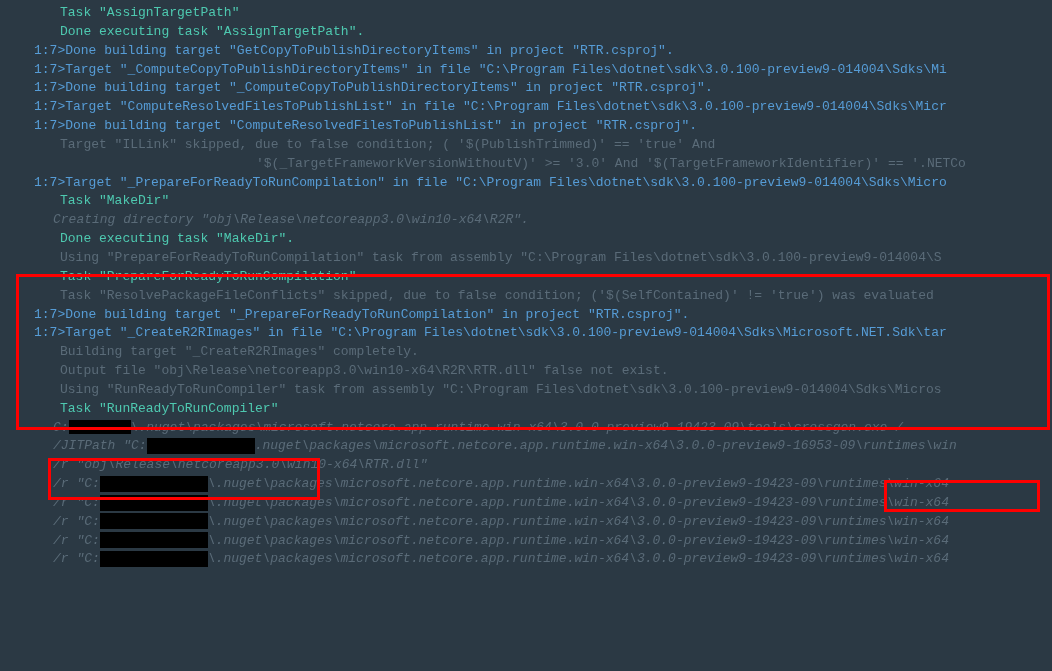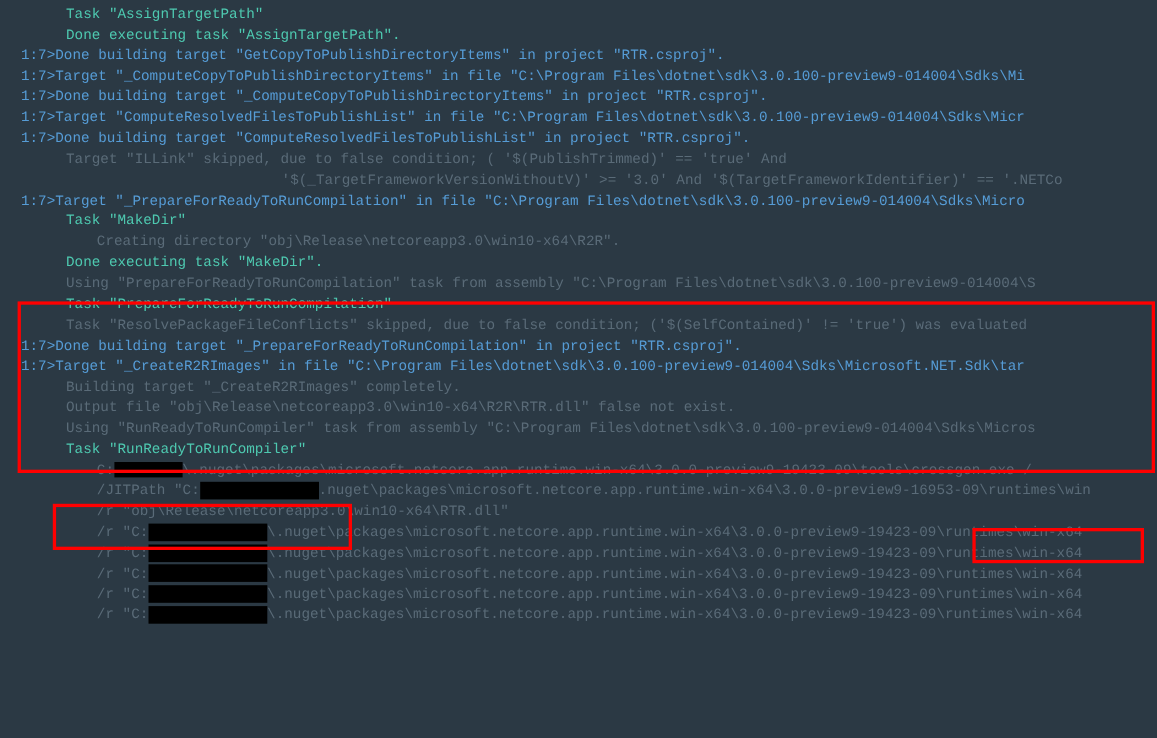--- a/index.html
+++ b/index.html
@@ -11,27 +11,27 @@
     line-height: 1.45;
     overflow: hidden;
     width: 1052px;
     height: 671px;
   }
   .terminal {
     padding: 4px 0 0 0;
     white-space: nowrap;
   }
   .line {
-    padding-left: 19px;
+    padding-left: 34px;
   } 
   .high     { color: #569cd6; } 
   .task     { color: #4ec9b0; } 
   .dim      { color: #5a6b78; } 
   .indent1  { padding-left: 60px; }
-  .indent2  { padding-left: 88px; }
+  .indent2  { padding-left: 53px; font-style: italic; }
   .indent3  { padding-left: 256px; }
   .redbox {
     position: absolute;
     border: 3px solid #ff0000;
     pointer-events: none;
     z-index: 5;
   }
   #box1 { left: 16px;  top: 274px; width: 1028px; height: 150px; }
   #box2 { left: 48px;  top: 458px; width: 266px;  height: 36px; }
   #box3 { left: 884px; top: 480px; width: 150px;  height: 26px; }

